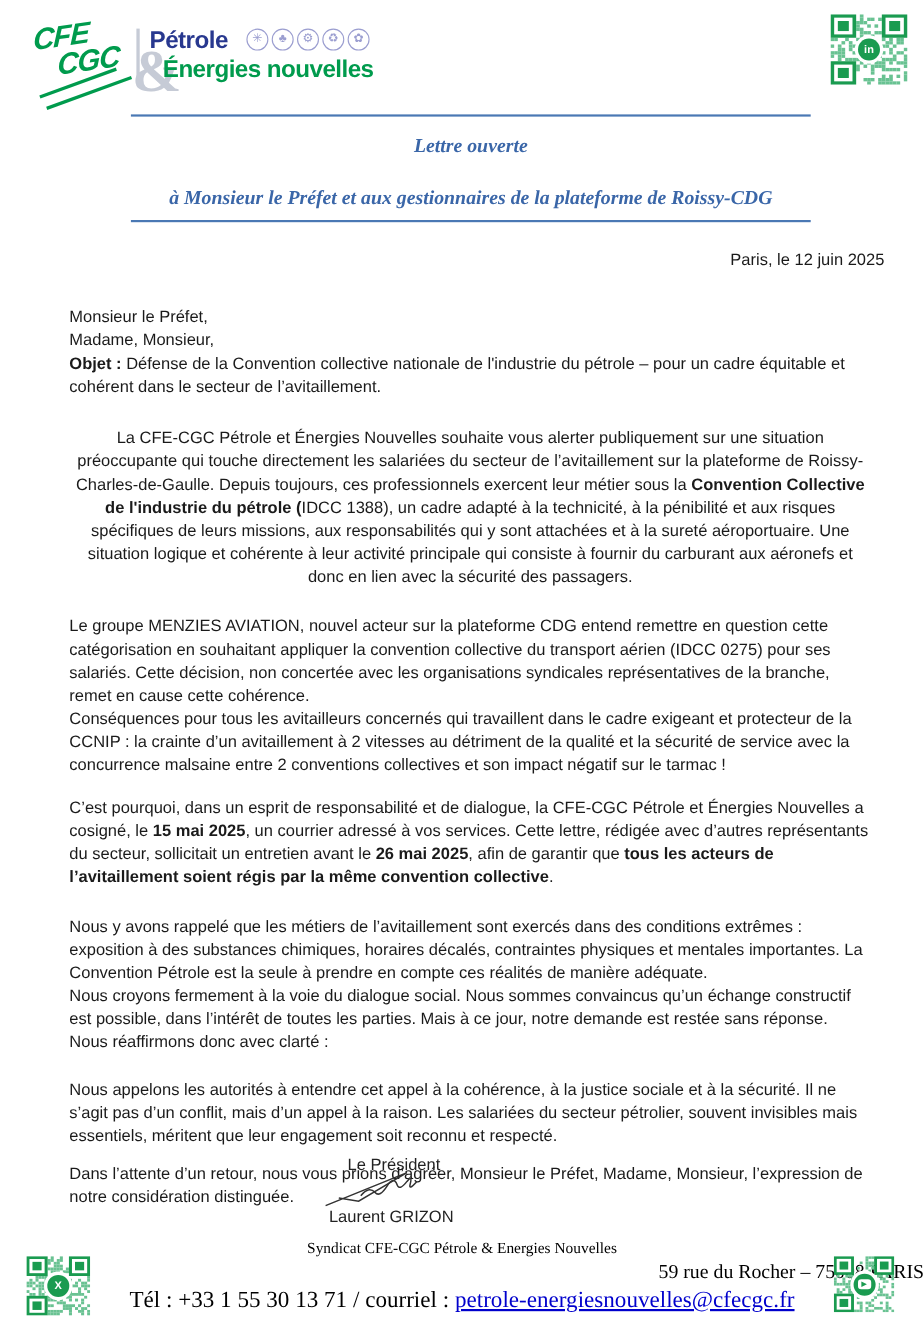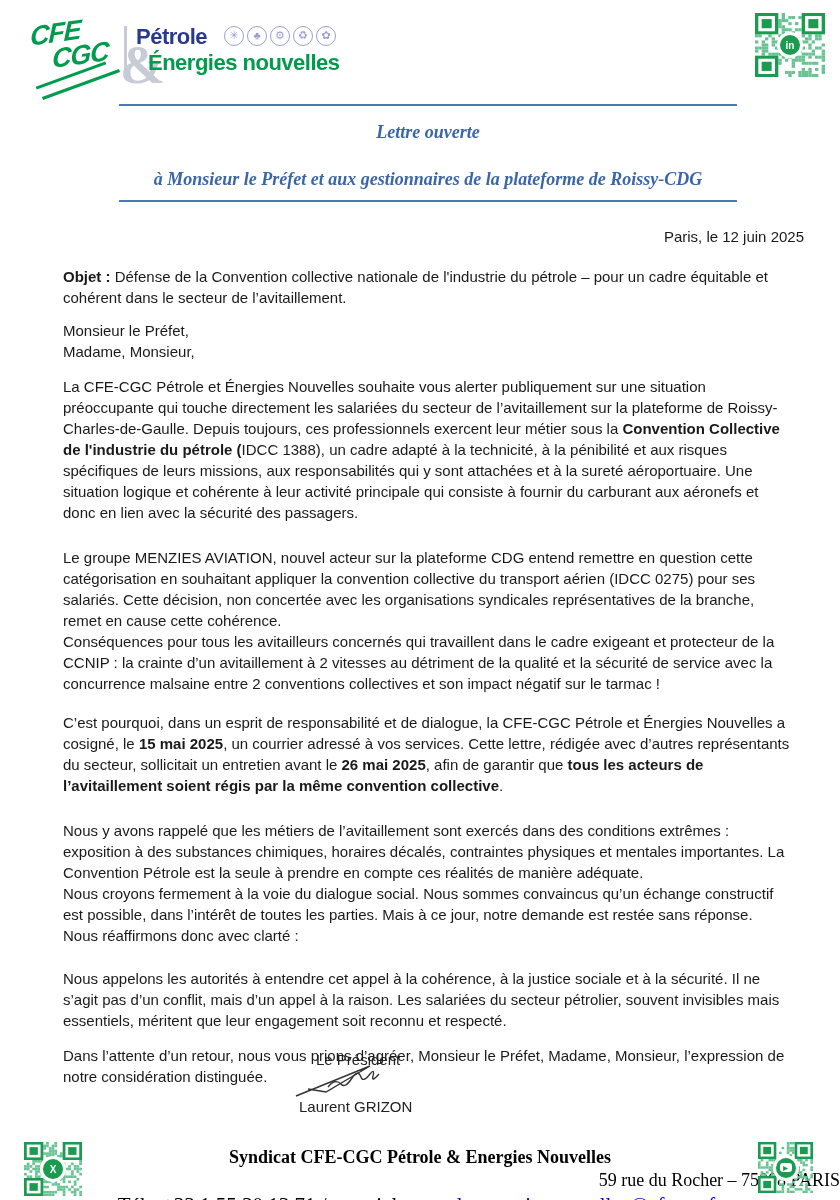--- a/index.html
+++ b/index.html
@@ -42,29 +42,29 @@
   .title,.subtitle{position:absolute;left:119px;width:618px;text-align:center;
     font-family:"Liberation Serif",serif;font-style:italic;font-weight:700;color:var(--titleBlue);}
   .title{top:122px;font-size:18px;}
   .subtitle{top:169px;font-size:18px;}
   .date-line{position:absolute;top:228px;right:36px;font-size:15px;}
   
   .body-flow{position:absolute;left:63px;top:266px;width:729px;}
   .para{font-size:15px;line-height:21px;white-space:pre-wrap;}
   .para .b{font-weight:700;}
   .mt12{margin-top:12px;} .mt13{margin-top:24px;} .mt14{margin-top:14px;}
-  .mt22{margin-top:22px;} .mt30{margin-top:18px;} .mt34{margin-top:14px;}
+  .mt22{margin-top:22px;} .mt30{margin-top:18px;} .mt34{margin-top:26px;text-align:center;}
   
   .president{position:absolute;left:316px;top:1051px;font-size:15px;color:#222;}
   .sig{position:absolute;left:292px;top:1060px;}
   .signer{position:absolute;left:299px;top:1098px;font-size:15px;color:#222;}
   
   .footer{position:absolute;left:0;top:1128px;width:840px;text-align:center;
     font-family:"Liberation Serif",serif;color:#000;}
-  .f-org{font-size:18px;font-weight:700;margin-top:19px;}
+  .f-org{font-size:14px;font-weight:400;}
   .f-addr{font-size:18px;margin-top:2px;text-align:right;}
   .f-tel{font-size:21px;margin-top:2px;}
   .f-tel a{color:var(--linkBlue);text-decoration:underline;}
 </style>
 </head>
 <body>
 
 <div class="page">
 
   <div class="logo">
@@ -233,23 +233,23 @@
   </div>
 
   <div class="rule rule-top"></div>
   <div class="title">Lettre ouverte</div>
   <div class="subtitle">à Monsieur le Préfet et aux gestionnaires de la plateforme de Roissy-CDG</div>
   <div class="rule rule-bottom"></div>
 
   <div class="date-line">Paris, le 12 juin 2025</div>
 
   <div class="body-flow">
-    <p class="para"><span class="b">Objet :</span><span> Défense de la Convention collective nationale de l'industrie du pétrole – pour un cadre équitable et cohérent dans le secteur de l’avitaillement.</span></p>
     <p class="para mt12"><span>Monsieur le Préfet,
 Madame, Monsieur,</span></p>
+    <p class="para"><span class="b">Objet :</span><span> Défense de la Convention collective nationale de l'industrie du pétrole – pour un cadre équitable et cohérent dans le secteur de l’avitaillement.</span></p>
     <p class="para mt34"><span>La CFE-CGC Pétrole et Énergies Nouvelles souhaite vous alerter publiquement sur une situation préoccupante qui touche directement les salariées du secteur de l’avitaillement sur la plateforme de Roissy-Charles-de-Gaulle. Depuis toujours, ces professionnels exercent leur métier sous la </span><span class="b">Convention Collective de l'industrie du pétrole (</span><span>IDCC 1388), un cadre adapté à la technicité, à la pénibilité et aux risques spécifiques de leurs missions, aux responsabilités qui y sont attachées et à la sureté aéroportuaire. Une situation logique et cohérente à leur activité principale qui consiste à fournir du carburant aux aéronefs et donc en lien avec la sécurité des passagers.</span></p>
     <p class="para mt13"><span>Le groupe MENZIES AVIATION, nouvel acteur sur la plateforme CDG entend remettre en question cette catégorisation en souhaitant appliquer la convention collective du transport aérien (IDCC 0275) pour ses salariés. Cette décision, non concertée avec les organisations syndicales représentatives de la branche, remet en cause cette cohérence.
 Conséquences pour tous les avitailleurs concernés qui travaillent dans le cadre exigeant et protecteur de la CCNIP : la crainte d’un avitaillement à 2 vitesses au détriment de la qualité et la sécurité de service avec la concurrence malsaine entre 2 conventions collectives et son impact négatif sur le tarmac !</span></p>
     <p class="para mt30"><span>C’est pourquoi, dans un esprit de responsabilité et de dialogue, la CFE-CGC Pétrole et Énergies Nouvelles a cosigné, le </span><span class="b">15 mai 2025</span><span>, un courrier adressé à vos services. Cette lettre, rédigée avec d’autres représentants du secteur, sollicitait un entretien avant le </span><span class="b">26 mai 2025</span><span>, afin de garantir que </span><span class="b">tous les acteurs de l’avitaillement soient régis par la même convention collective</span><span>.</span></p>
     <p class="para mt13"><span>Nous y avons rappelé que les métiers de l’avitaillement sont exercés dans des conditions extrêmes : exposition à des substances chimiques, horaires décalés, contraintes physiques et mentales importantes. La Convention Pétrole est la seule à prendre en compte ces réalités de manière adéquate.
 Nous croyons fermement à la voie du dialogue social. Nous sommes convaincus qu’un échange constructif est possible, dans l’intérêt de toutes les parties. Mais à ce jour, notre demande est restée sans réponse.
 Nous réaffirmons donc avec clarté :
 </span></p>
     <p class="para mt22"><span>Nous appelons les autorités à entendre cet appel à la cohérence, à la justice sociale et à la sécurité. Il ne s’agit pas d’un conflit, mais d’un appel à la raison. Les salariées du secteur pétrolier, souvent invisibles mais essentiels, méritent que leur engagement soit reconnu et respecté.</span></p>
     <p class="para mt14"><span>Dans l’attente d’un retour, nous vous prions d’agréer, Monsieur le Préfet, Madame, Monsieur, l’expression de notre considération distinguée.</span></p>

